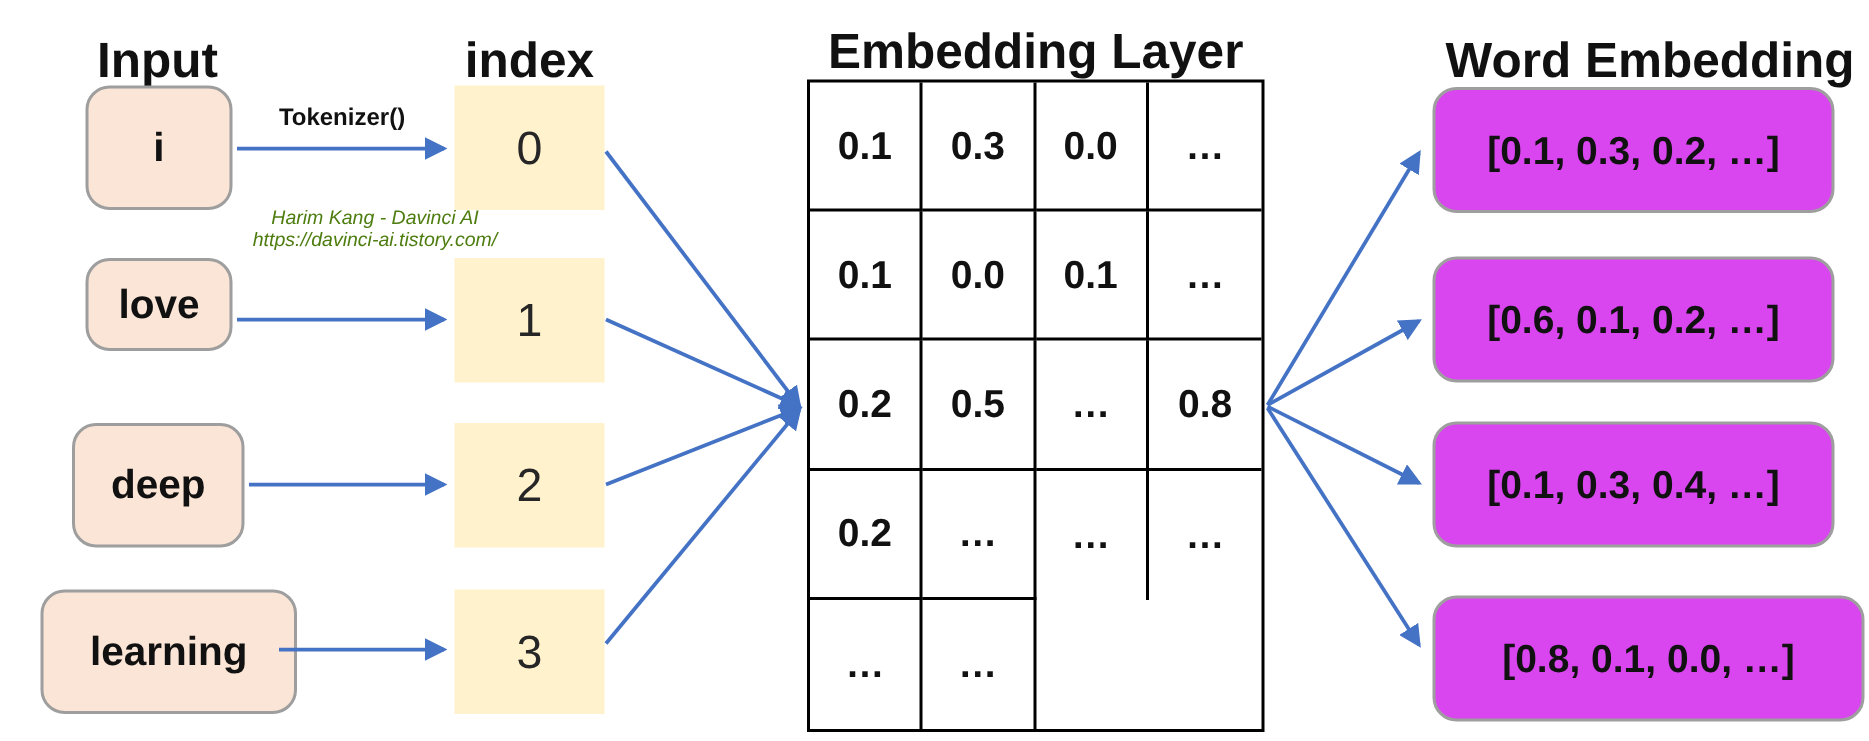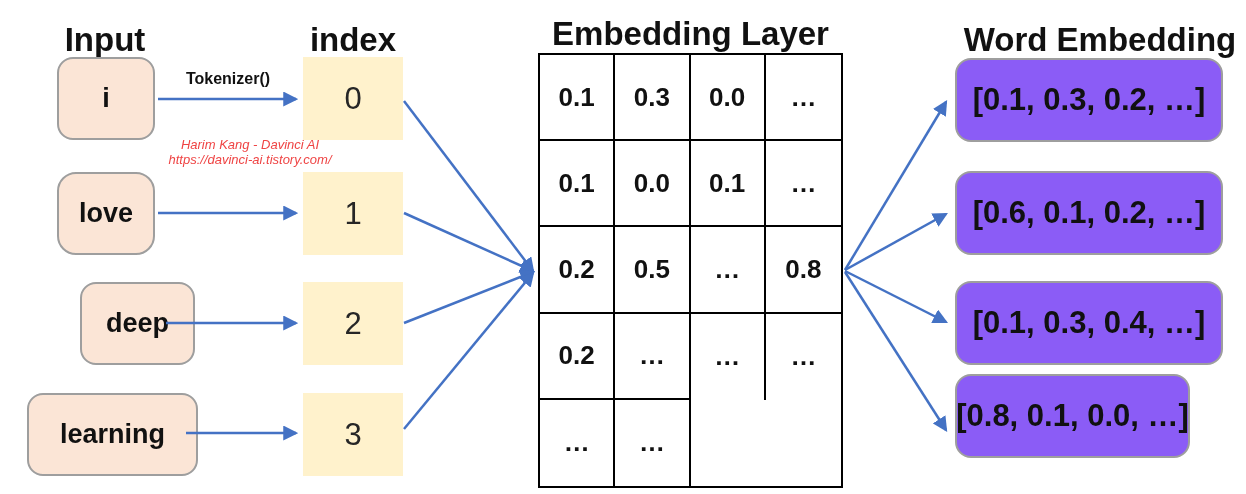--- a/index.html
+++ b/index.html
@@ -29,21 +29,21 @@
     border-radius: 16px;
     display: flex;
     align-items: center;
     justify-content: center;
     font-weight: bold;
     font-size: 27px;
     color: #111111;
     box-sizing: border-box;
   }
   .input-box { background: #fbe5d6; }
-  .embed-box { background: #8b5cf6; font-size: 31px; white-space: nowrap; }
+  .embed-box { background: #d946ef; font-size: 26px; white-space: nowrap; }
   .idx-box {
     position: absolute;
     background: #fff2cc;
     display: flex;
     align-items: center;
     justify-content: center;
     font-weight: 400;
     font-size: 31px;
     color: #262626;
     box-sizing: border-box;
@@ -85,21 +85,21 @@
   }
   .watermark {
     position: absolute;
     left: 150px;
     top: 137px;
     width: 200px;
     text-align: center;
     font-style: italic;
     font-size: 13px;
     line-height: 15px;
-    color: #ef4444;
+    color: #4d7c0f;
   }
   svg.overlay {
     position: absolute;
     left: 0; top: 0;
     width: 1246px;
     height: 494px;
     pointer-events: none;
   }
   svg.overlay line { stroke: #4472c4; stroke-width: 2.5px; }
 </style>
@@ -107,22 +107,22 @@
 <body>
 
 <div id="canvas">
 
   <div class="hdr" style="left:55px; top:21px; width:100px;">Input</div>
   <div class="hdr" style="left:303px; top:21px; width:100px;">index</div>
   <div class="hdr" style="left:538px; top:15px; width:305px;">Embedding Layer</div>
   <div class="hdr" style="left:960px; top:21px; width:280px;">Word Embedding</div>
 
   <div class="rbox input-box" style="left:57px; top:57px; width:98px; height:83px;">i</div>
-  <div class="rbox input-box" style="left:57px; top:172px; width:98px; height:83px;border-radius:19px;">love</div>
-  <div class="rbox input-box" style="left:48px; top:282px; width:115px; height:83px;margin-left:32px;">deep</div>
+  <div class="rbox input-box" style="left:57px; top:172px; width:98px; height:62px;">love</div>
+  <div class="rbox input-box" style="left:48px; top:282px; width:115px; height:83px;">deep</div>
   <div class="rbox input-box" style="left:27px; top:393px; width:171px; height:83px;">learning</div>
 
   <div class="tokenizer-label">Tokenizer()</div>
 
   <div class="watermark">
     <div>Harim Kang - Davinci AI</div>
     <div>https://davinci-ai.tistory.com/</div>
   </div>
 
   <div class="idx-box" style="left:303px; top:57px; width:100px; height:83px;">0</div>
@@ -147,21 +147,21 @@
     <div class="cell">…</div>
     <div class="cell">…</div>
     <div class="cell">…</div>
     <div class="cell">…</div>
     <div class="cell">…</div>
   </div>
 
   <div class="rbox embed-box" style="left:955px; top:58px; width:268px; height:84px;">[0.1, 0.3, 0.2, …]</div>
   <div class="rbox embed-box" style="left:955px; top:171px; width:268px; height:84px;">[0.6, 0.1, 0.2, …]</div>
   <div class="rbox embed-box" style="left:955px; top:281px; width:268px; height:84px;">[0.1, 0.3, 0.4, …]</div>
-  <div class="rbox embed-box" style="left:955px; top:374px; width:235px; height:84px;">[0.8, 0.1, 0.0, …]</div>
+  <div class="rbox embed-box" style="left:955px; top:397px; width:288px; height:84px;">[0.8, 0.1, 0.0, …]</div>
 
   <svg class="overlay" viewBox="0 0 1246 494" xmlns="http://www.w3.org/2000/svg">
     <defs>
       <marker id="arrow" viewBox="0 0 10 10" refX="8.5" refY="5" markerWidth="6" markerHeight="6" orient="auto-start-reverse">
         <path d="M0,0 L10,5 L0,10 z" fill="#4472c4"></path>
       </marker>
     </defs>
 
     <line x1="158" y1="99" x2="296" y2="99" marker-end="url(#arrow)"></line>
     <line x1="158" y1="213" x2="296" y2="213" marker-end="url(#arrow)"></line>

